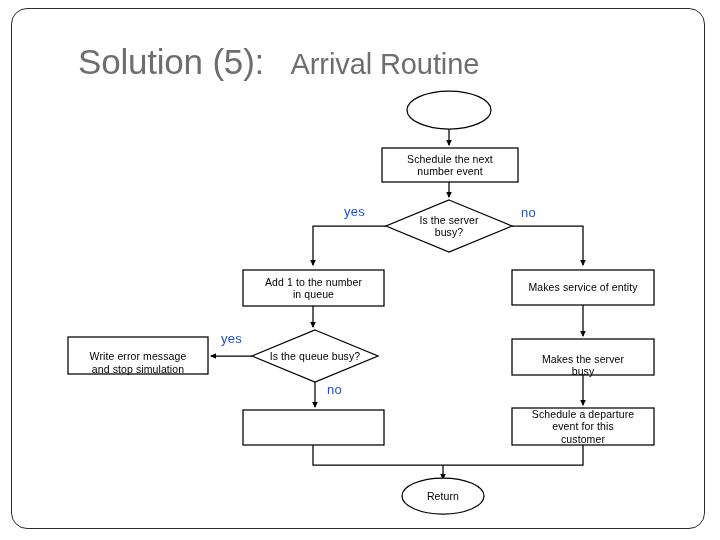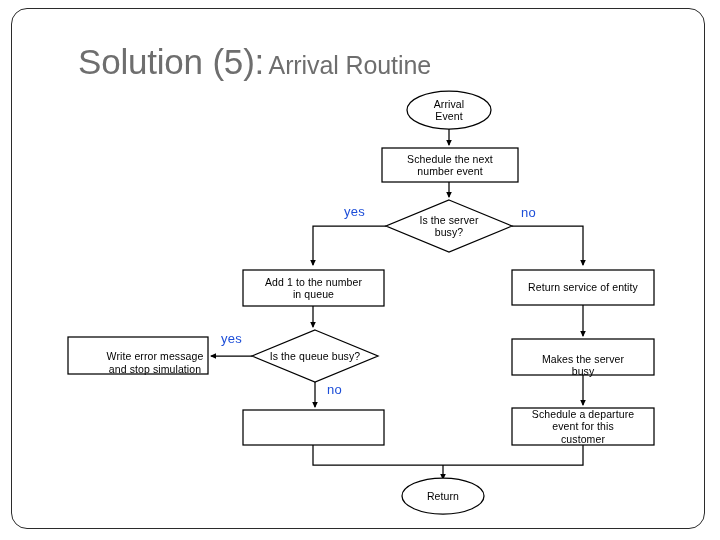--- a/index.html
+++ b/index.html
@@ -35,22 +35,23 @@
     font-family: "Liberation Sans", sans-serif;
     font-weight: 400;
     white-space: nowrap;
     line-height: 1;
   }
   #slide-title .t-main {
     font-size: 35px;
     letter-spacing: -0.2px;
   }
   #slide-title .t-sub {
-    font-size: 25px;
+    font-size: 29px;
     letter-spacing: -0.1px;
+    margin-left: 22px;
   }
 
   
   #flowchart {
     position: absolute;
     left: 0;
     top: 0;
     width: 720px;
     height: 540px;
   }
@@ -141,52 +142,48 @@
 
         <rect x="512" y="408" width="142" height="37" fill="#ffffff"></rect>
 
         <polyline points="313,445 313,465 583,465 583,445"></polyline>
         <line x1="443" y1="465" x2="443" y2="479" marker-end="url(#arrow)"></line>
 
         <ellipse cx="443" cy="496" rx="41" ry="18" fill="#ffffff"></ellipse>
       </g>
     </svg>
 
-    <div class="node-label" style="left:407px; top:95px; width:84px; height:30px;">
-      <span style="white-space:pre-line;">Arrival
-Event</span>
-    </div>
 
     <div class="node-label" style="left:382px; top:149px; width:136px; height:32px;">
       <span style="white-space:pre-line;">Schedule the next
 number event</span>
     </div>
 
     <div class="node-label" style="left:393px; top:211px; width:112px; height:30px;">
       <span style="white-space:pre-line;">Is the server
 busy?</span>
     </div>
 
     <div class="node-label" style="left:243px; top:272px; width:141px; height:32px;border-radius:6px;">
       <span style="white-space:pre-line;">Add 1 to the number
 in queue</span>
     </div>
 
     <div class="node-label" style="left:256px; top:347px; width:118px; height:18px;">
       <span style="white-space:pre-line;">Is the queue busy?</span>
     </div>
 
-    <div class="node-label" style="left:68px; top:338px; width:140px; height:49px;padding-left:17px;">
+    <div class="node-label" style="left:68px; top:338px; width:140px; height:49px;">
       <span style="white-space:pre-line;">Write error message
 and stop simulation</span>
     </div>
 
 
     <div class="node-label" style="left:512px; top:271px; width:142px; height:33px;">
-      <span style="white-space:pre-line;">Return service of entity</span>
+      <span style="white-space:pre-line;">Makes service of entity</span>
     </div>
 
     <div class="node-label" style="left:512px; top:340px; width:142px; height:34px;">
       <span style="white-space:pre-line;margin-top:16px;">Makes the server
 busy</span>
     </div>
 
     <div class="node-label" style="left:512px; top:409px; width:142px; height:35px;">
       <span style="white-space:pre-line;">Schedule a departure
 event for this

